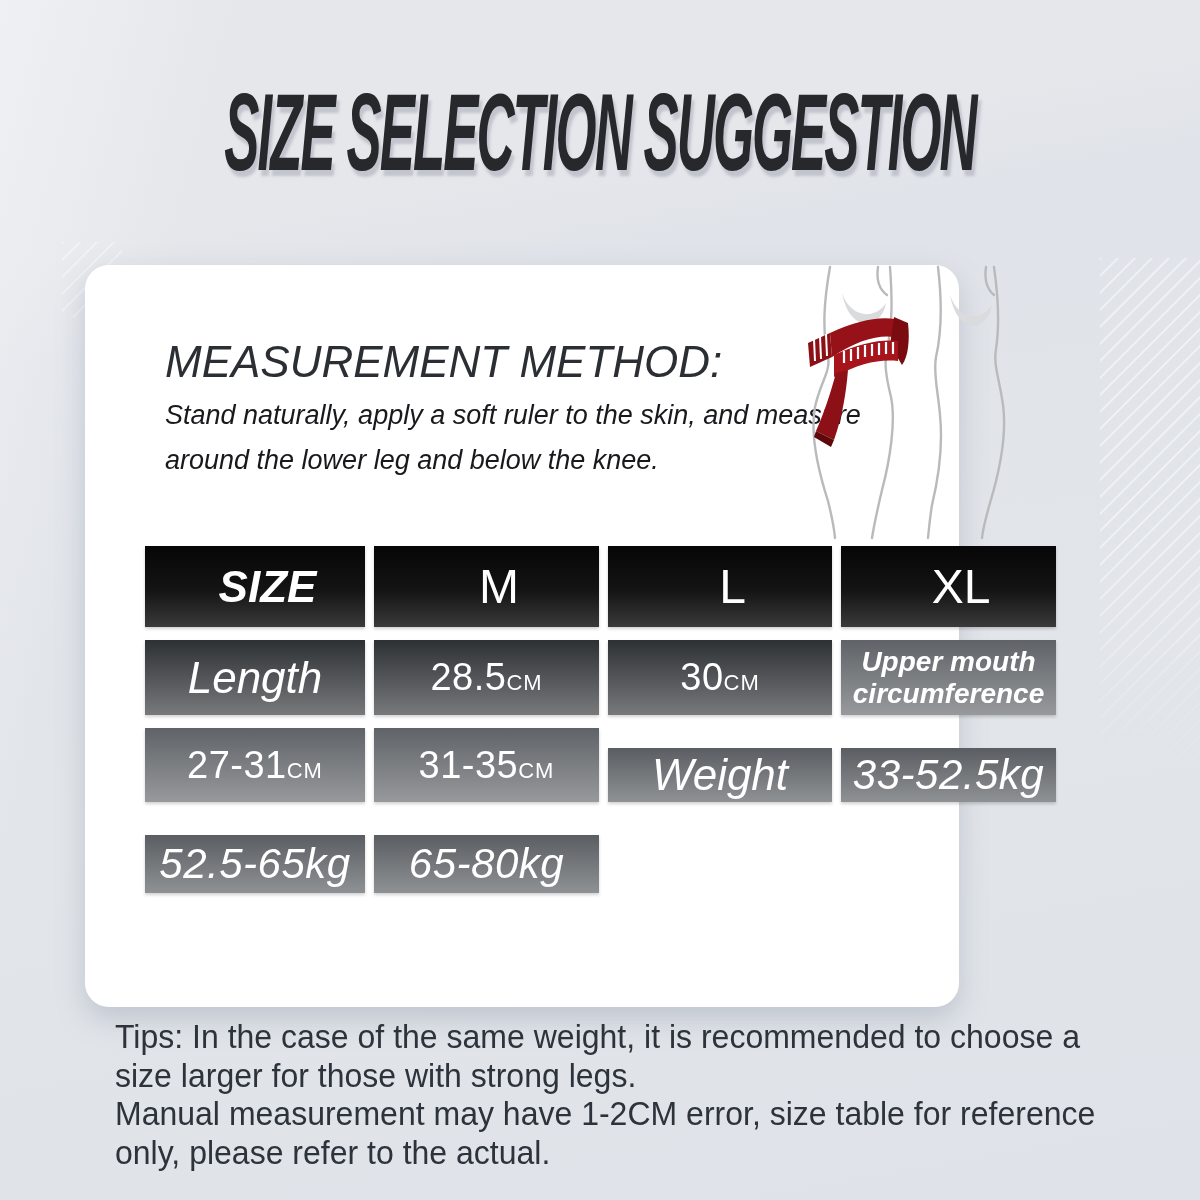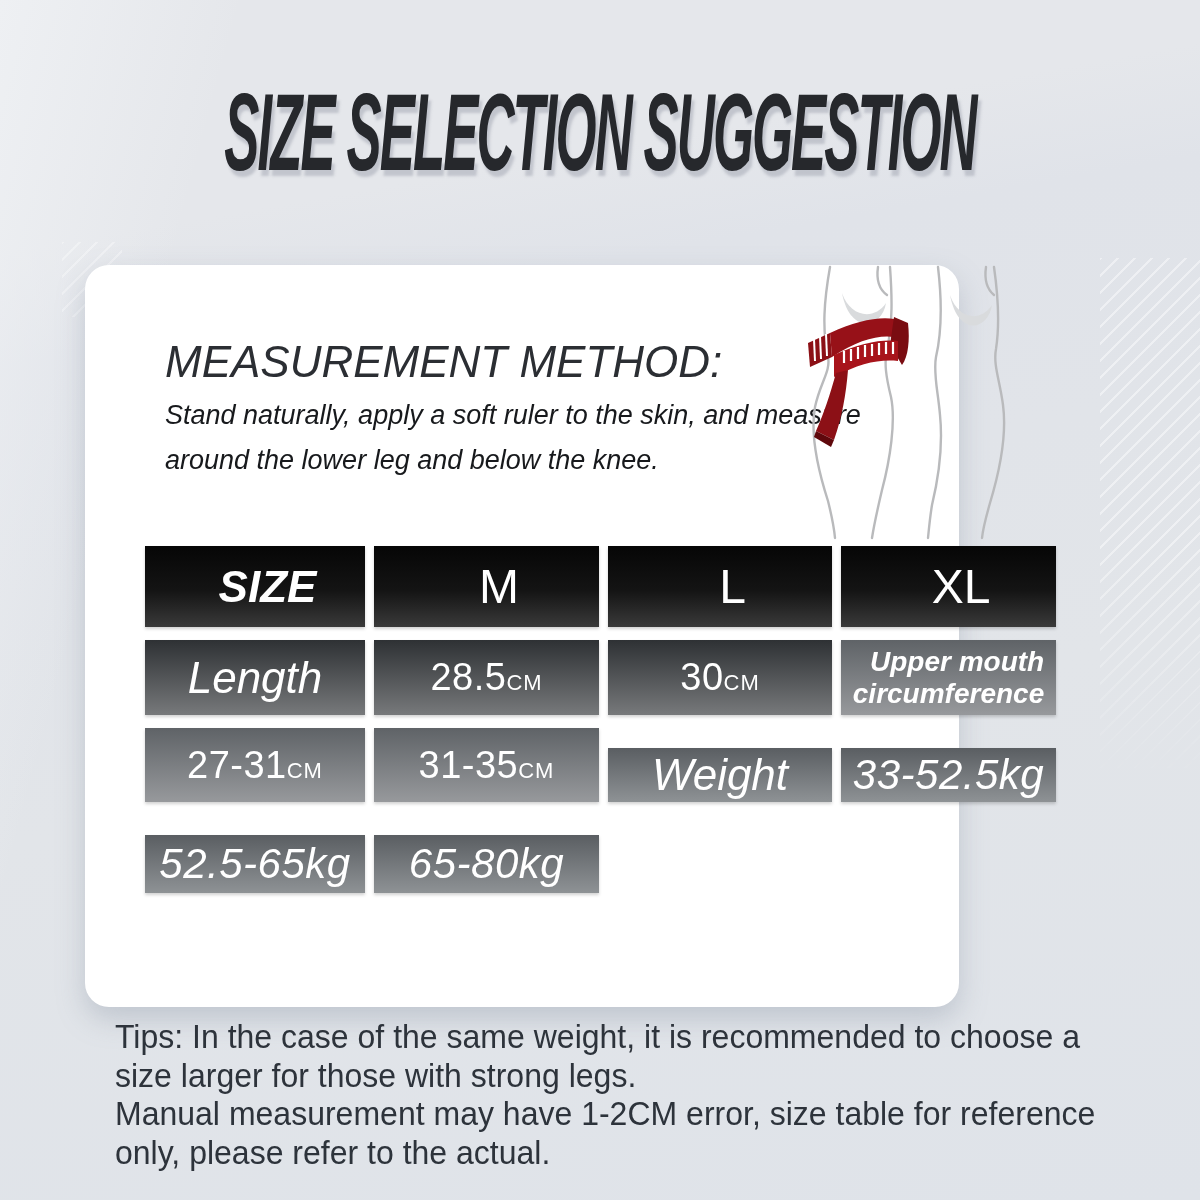--- a/index.html
+++ b/index.html
@@ -57,21 +57,21 @@
     display:flex;flex-direction:column;align-items:center;justify-content:center;
     color:#ffffff;box-shadow:0 2px 3px rgba(0,0,0,.18);
   }
   .r0{background:linear-gradient(180deg,#060606 0%,#141414 55%,#3a3a3a 100%);padding-left:25px;}
   .r1{background:linear-gradient(180deg,#2e3134 0%,#77797b 100%);}
   .r2{background:linear-gradient(180deg,#5f6367 0%,#97999c 100%);}
   .r3{background:linear-gradient(180deg,#5a5e62 0%,#8e9295 100%);margin-top:20px;}
   .hdr-size{font-style:italic;font-weight:700;font-size:44px;}
   .hdr-col{font-weight:400;font-size:48px;}
   .lbl{font-style:italic;font-weight:400;font-size:44px;}
-  .lbl-small{font-style:italic;font-weight:700;font-size:28px;line-height:32px;text-align:right;}
+  .lbl-small{font-style:italic;font-weight:700;font-size:28px;line-height:32px;text-align:center;}
   .val{font-weight:400;font-size:38px;letter-spacing:.5px;}
   .val .unit{font-size:22px;letter-spacing:1px;}
   .val-italic{font-style:italic;font-weight:400;font-size:42px;letter-spacing:.5px;}
   .tips{
     position:absolute;left:115px;top:1018px;width:1020px;
     font-size:33px;line-height:38.5px;color:#2d333b;
     transform:scaleX(0.97);transform-origin:left top;
   }
   .tips div{white-space:nowrap;}
 </style>

